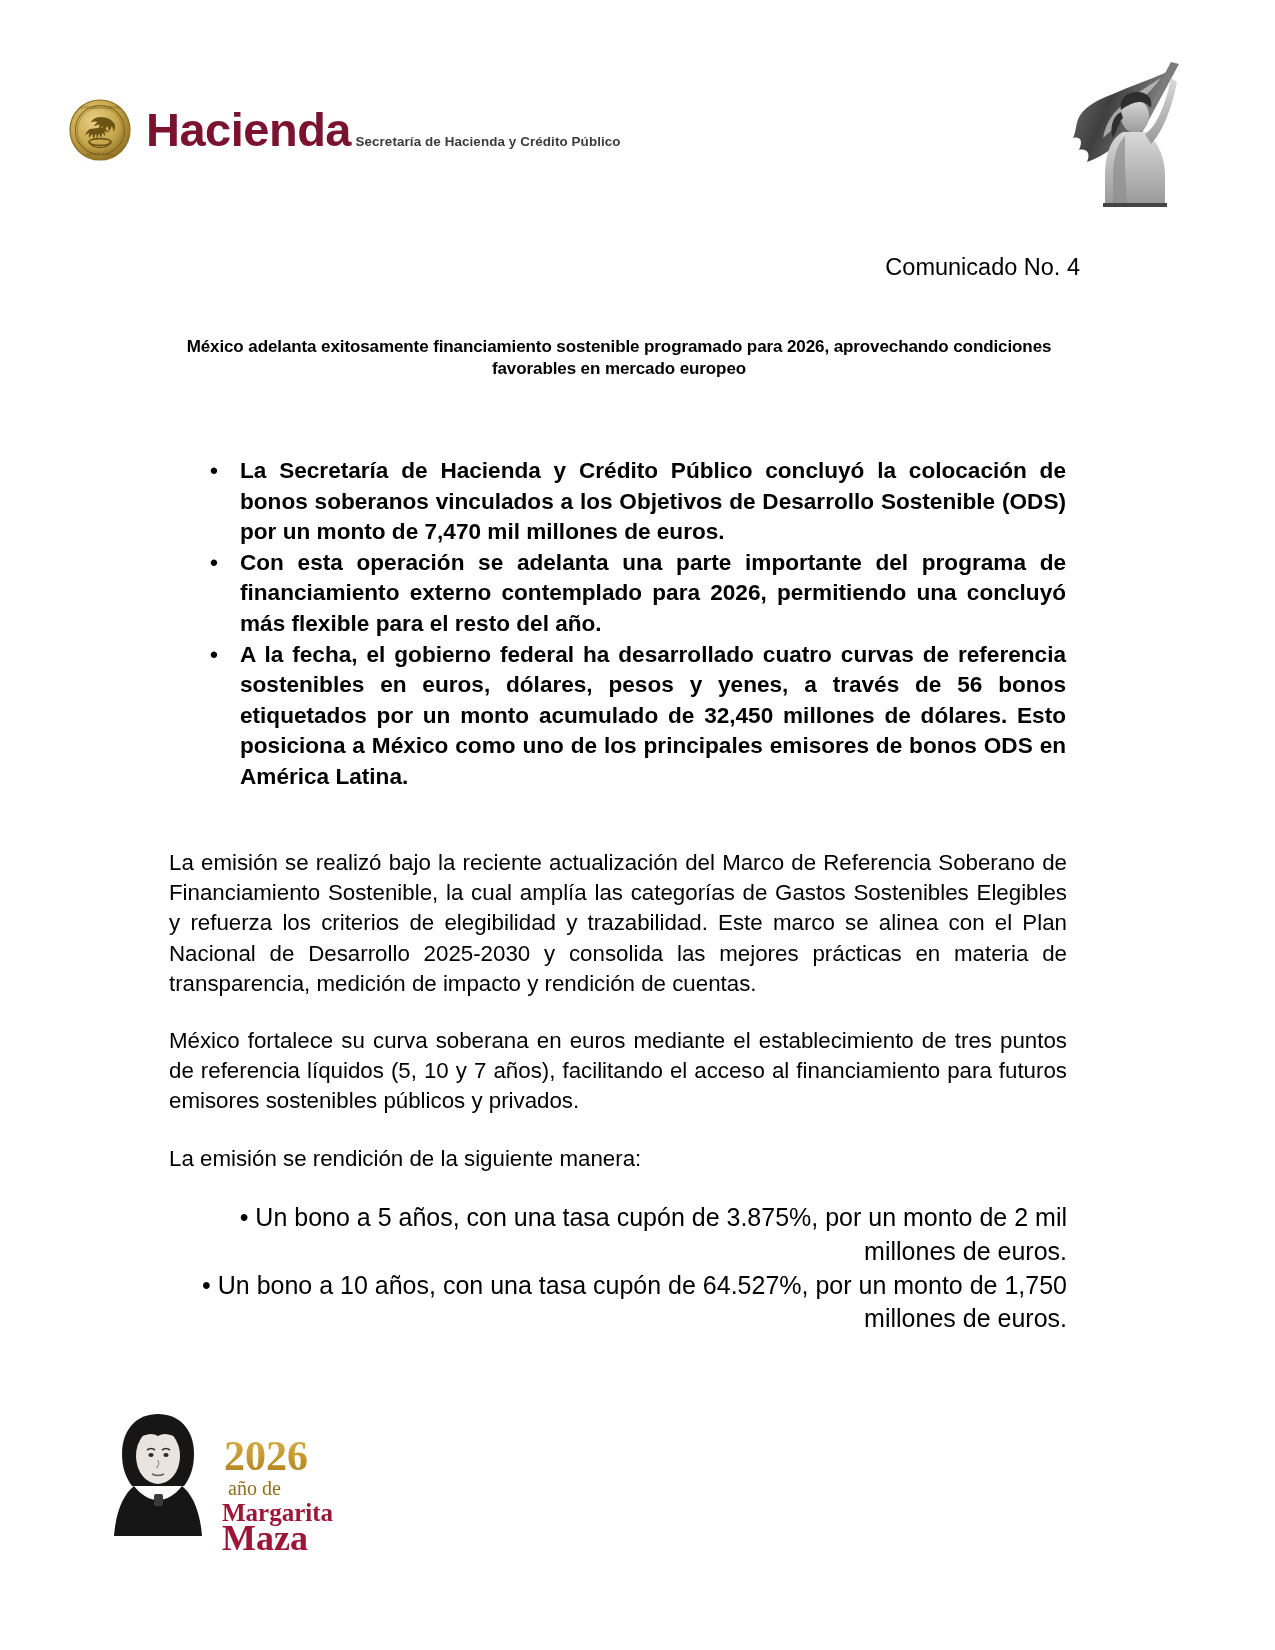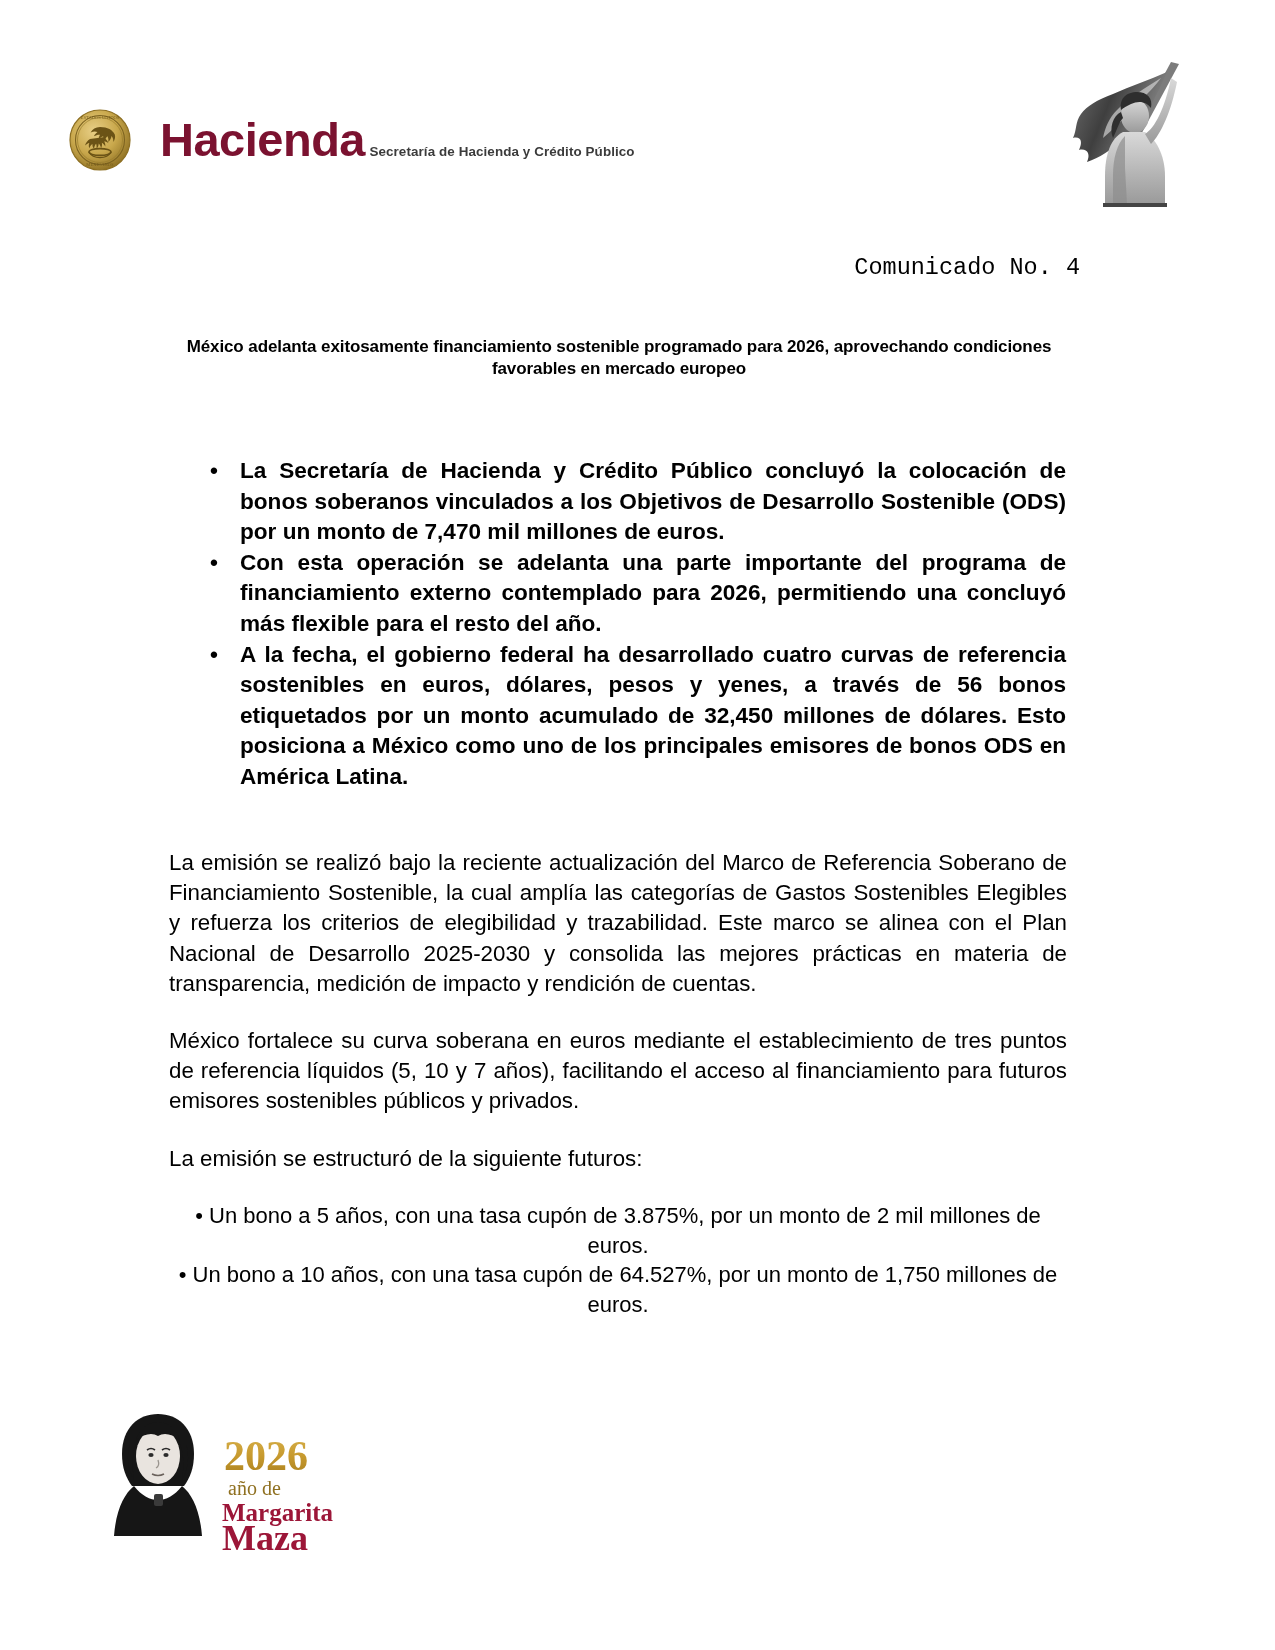--- a/index.html
+++ b/index.html
@@ -25,24 +25,24 @@
   
   .header {
     position: absolute;
     top: 0; left: 0;
     width: 1275px;
     height: 235px;
   }
   .brand {
     position: absolute;
     left: 68px;
-    top: 108px;
+    top: 98px;
     display: flex;
     align-items: center;
-    gap: 28px;
+    gap: 14px;
   }
   .brand-seal {
     width: 64px;
     height: 64px;
     flex: 0 0 64px;
   }
   .brand-text { display: block; }
   .brand-title {
     font-family: "Liberation Sans", "DejaVu Sans", sans-serif;
     font-size: 47px;
@@ -71,21 +71,20 @@
   
   .meta {
     position: absolute;
     left: 0;
     top: 252px;
     width: 1080px;
     text-align: right;
     font-size: 23.5px;
     line-height: 1.33;
     color: #000;
-    font-family: Liberation Mono, monospace;
   }
   .meta div { white-space: nowrap; }
 
   
   .doc-title {
     position: absolute;
     left: 170px;
     top: 336px;
     width: 898px;
     text-align: center;
@@ -137,23 +136,23 @@
     font-size: 22.3px;
     line-height: 1.355;
     text-align: justify;
     font-stretch: condensed;
   }
   p.para:last-child { margin-bottom: 0; }
   p.para.nojust { text-align: left; }
 
   .dash-list {
     margin: 0;
-    font-size: 22px;
+    font-size: 25px;
     line-height: 1.355;
-    text-align: center;
+    text-align: right;
     font-stretch: condensed;
   }
   .dash-list .dash-item { display: block; }
 
   
   .footer {
     position: absolute;
     left: 0;
     bottom: 16px;
     width: 1275px;
@@ -257,21 +256,21 @@
     </li>
     <li>
       <span class="dot">•</span>
       <span class="txt">A la fecha, el gobierno federal ha desarrollado cuatro curvas de referencia sostenibles en euros, dólares, pesos y yenes, a través de 56 bonos etiquetados por un monto acumulado de 32,450 millones de dólares. Esto posiciona a México como uno de los principales emisores de bonos ODS en América Latina.</span>
     </li>
   </ul>
 
   <div class="body-block">
     <p class="para">La emisión se realizó bajo la reciente actualización del Marco de Referencia Soberano de Financiamiento Sostenible, la cual amplía las categorías de Gastos Sostenibles Elegibles y refuerza los criterios de elegibilidad y trazabilidad. Este marco se alinea con el Plan Nacional de Desarrollo 2025-2030 y consolida las mejores prácticas en materia de transparencia, medición de impacto y rendición de cuentas.</p>
     <p class="para">México fortalece su curva soberana en euros mediante el establecimiento de tres puntos de referencia líquidos (5, 10 y 7 años), facilitando el acceso al financiamiento para futuros emisores sostenibles públicos y privados.</p>
-    <p class="para nojust">La emisión se estructuró de la siguiente futuros:</p>
+    <p class="para nojust">La emisión se rendición de la siguiente manera:</p>
     <div class="dash-list">
       <span class="dash-item">• Un bono a 5 años, con una tasa cupón de 3.875%, por un monto de 2  mil millones de euros.</span>
       <span class="dash-item">• Un bono a 10 años, con una tasa cupón de 64.527%, por un monto de 1,750 millones de euros.</span>
     </div>
   </div>
 
   <div class="footer">
 
     <span class="margarita">
       <svg viewBox="0 0 240 170" width="240" height="170" aria-hidden="true">

